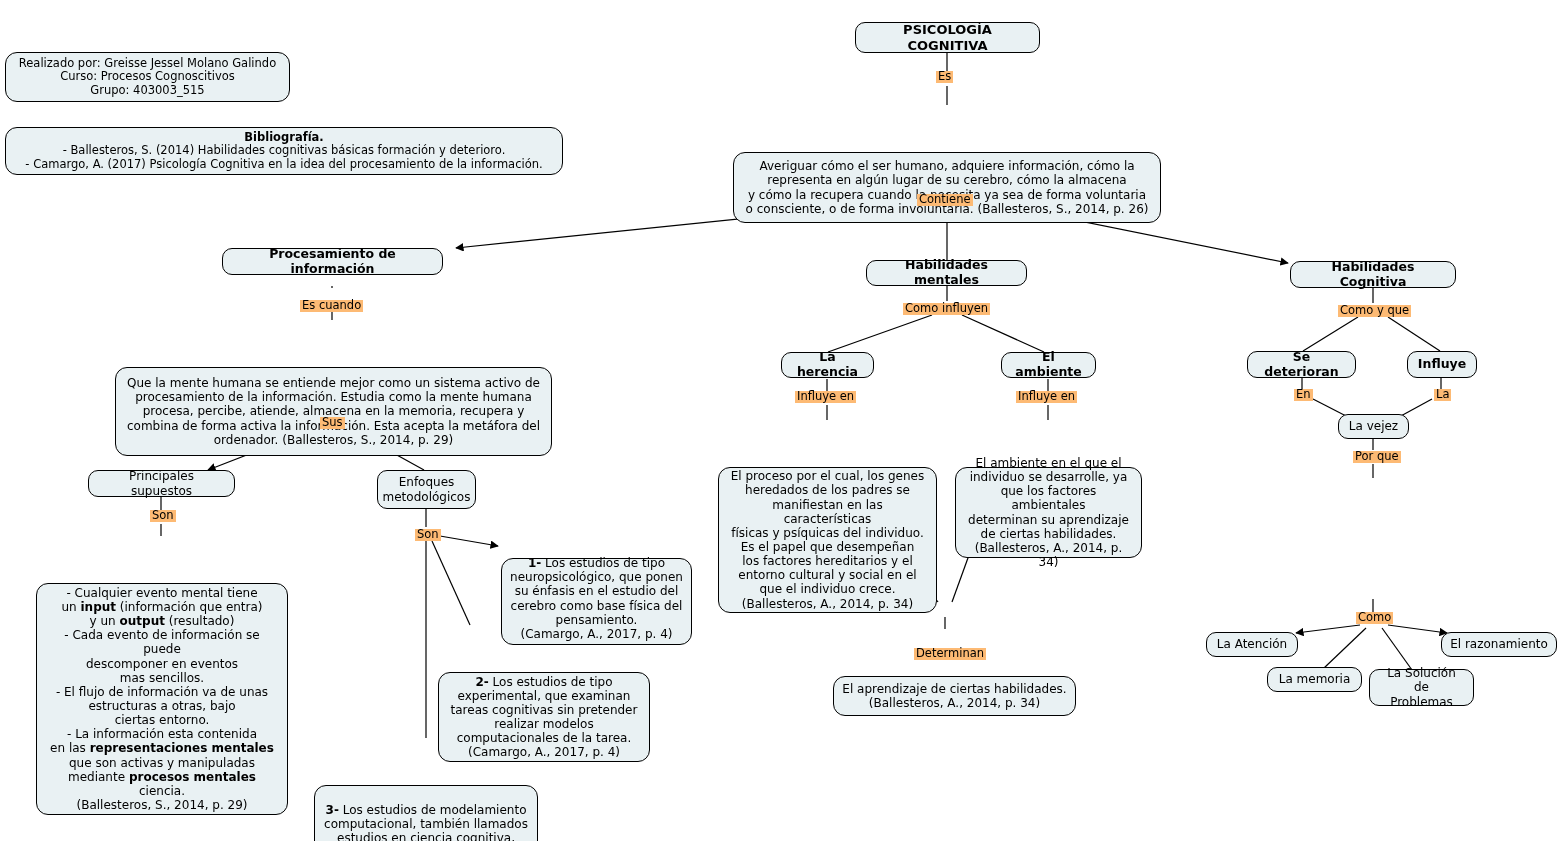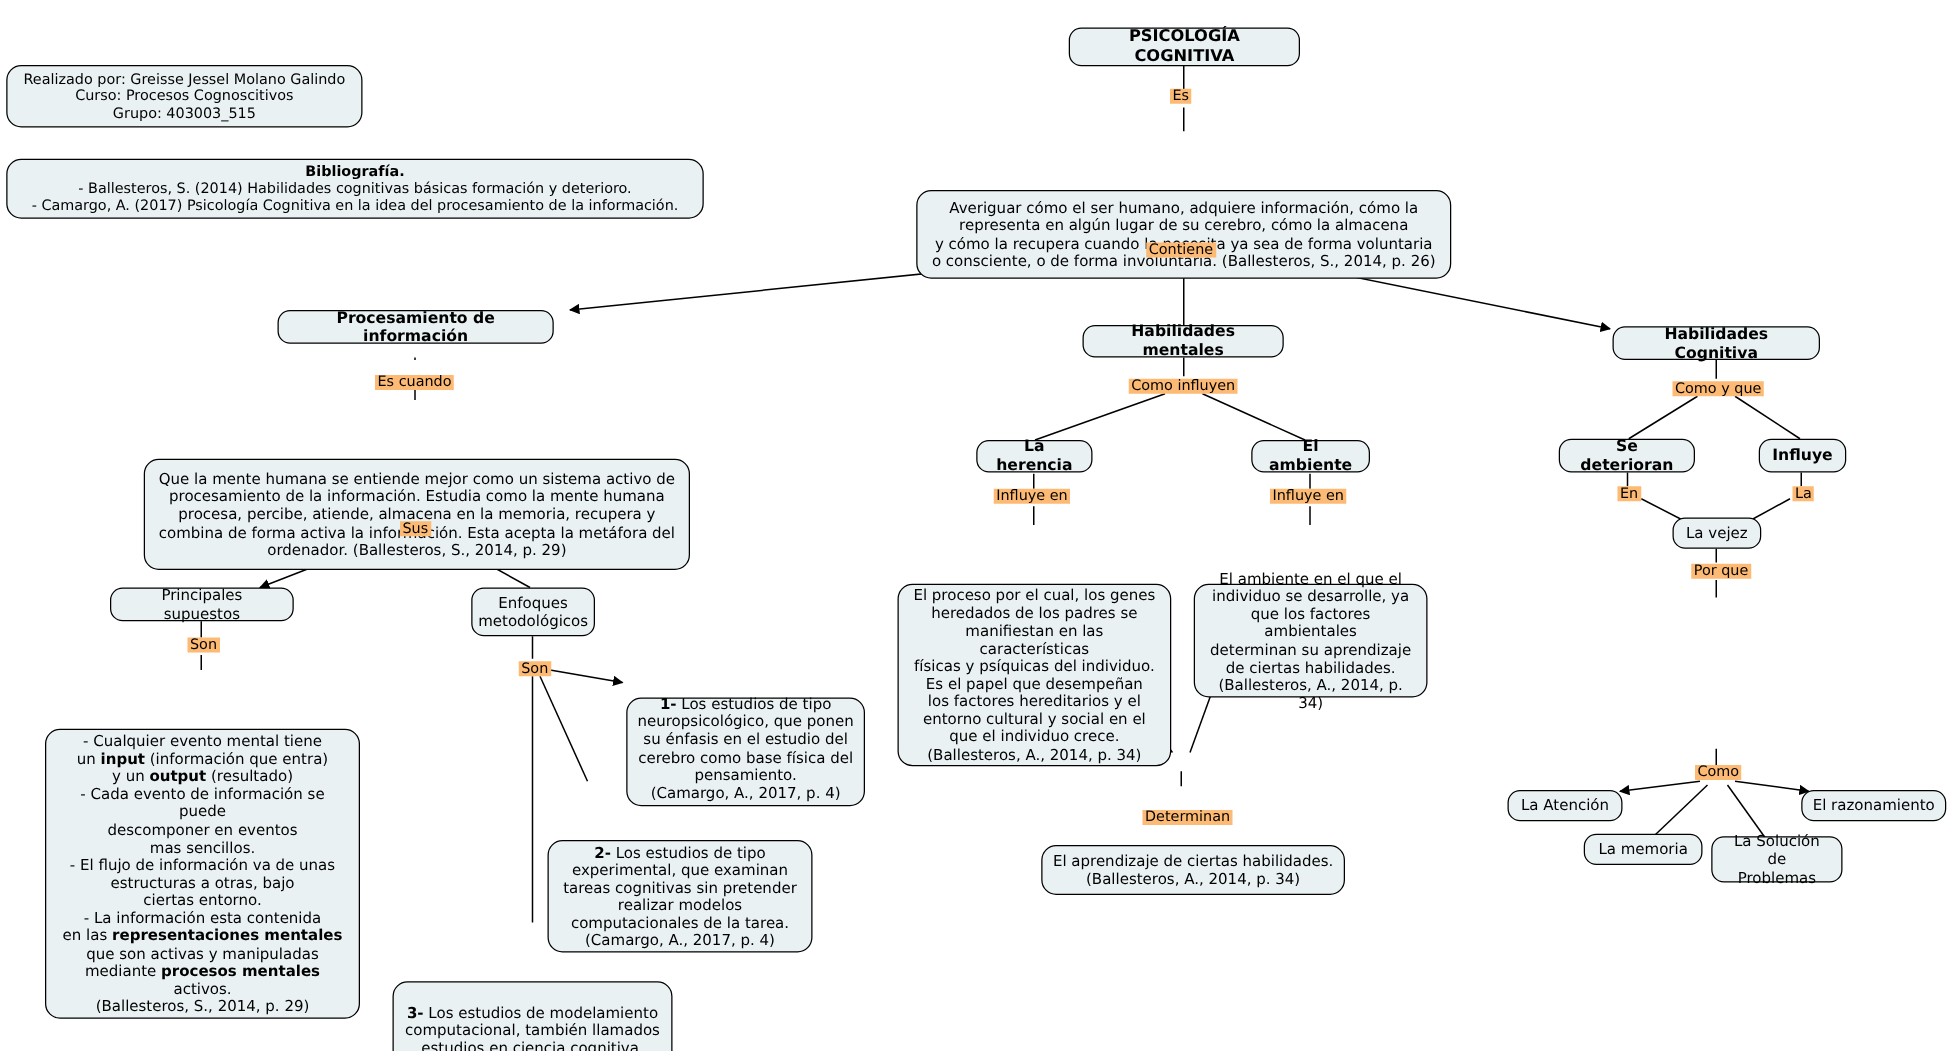--- a/index.html
+++ b/index.html
@@ -179,21 +179,21 @@
     <div>- Cada evento de información se puede</div>
     <div>descomponer en eventos</div>
     <div>mas sencillos.</div>
     <div>- El flujo de información va de unas</div>
     <div>estructuras a otras, bajo</div>
     <div>ciertas entorno.</div>
     <div>- La información esta contenida</div>
     <div>en las <b>representaciones mentales</b></div>
     <div>que son activas y manipuladas</div>
     <div>mediante <b>procesos mentales</b></div>
-    <div>activos.</div>
+    <div>ciencia.</div>
     <div>(Ballesteros, S., 2014, p. 29)</div>
   </div>
 
   <div class="node" style="left:377px; top:470px; width:99px; height:39px; font-size:12px;">Enfoques
 metodológicos</div>
   <div class="edge-label" style="left:415px; top:529px;">Son</div>
 
   <div class="node info rich" style="left:501px; top:511px; width:191px; height:87px; font-size:12px; flex-direction:column; justify-content:flex-end;">
     <div><b>1-</b> Los estudios de tipo</div>
     <div>neuropsicológico, que ponen</div>

